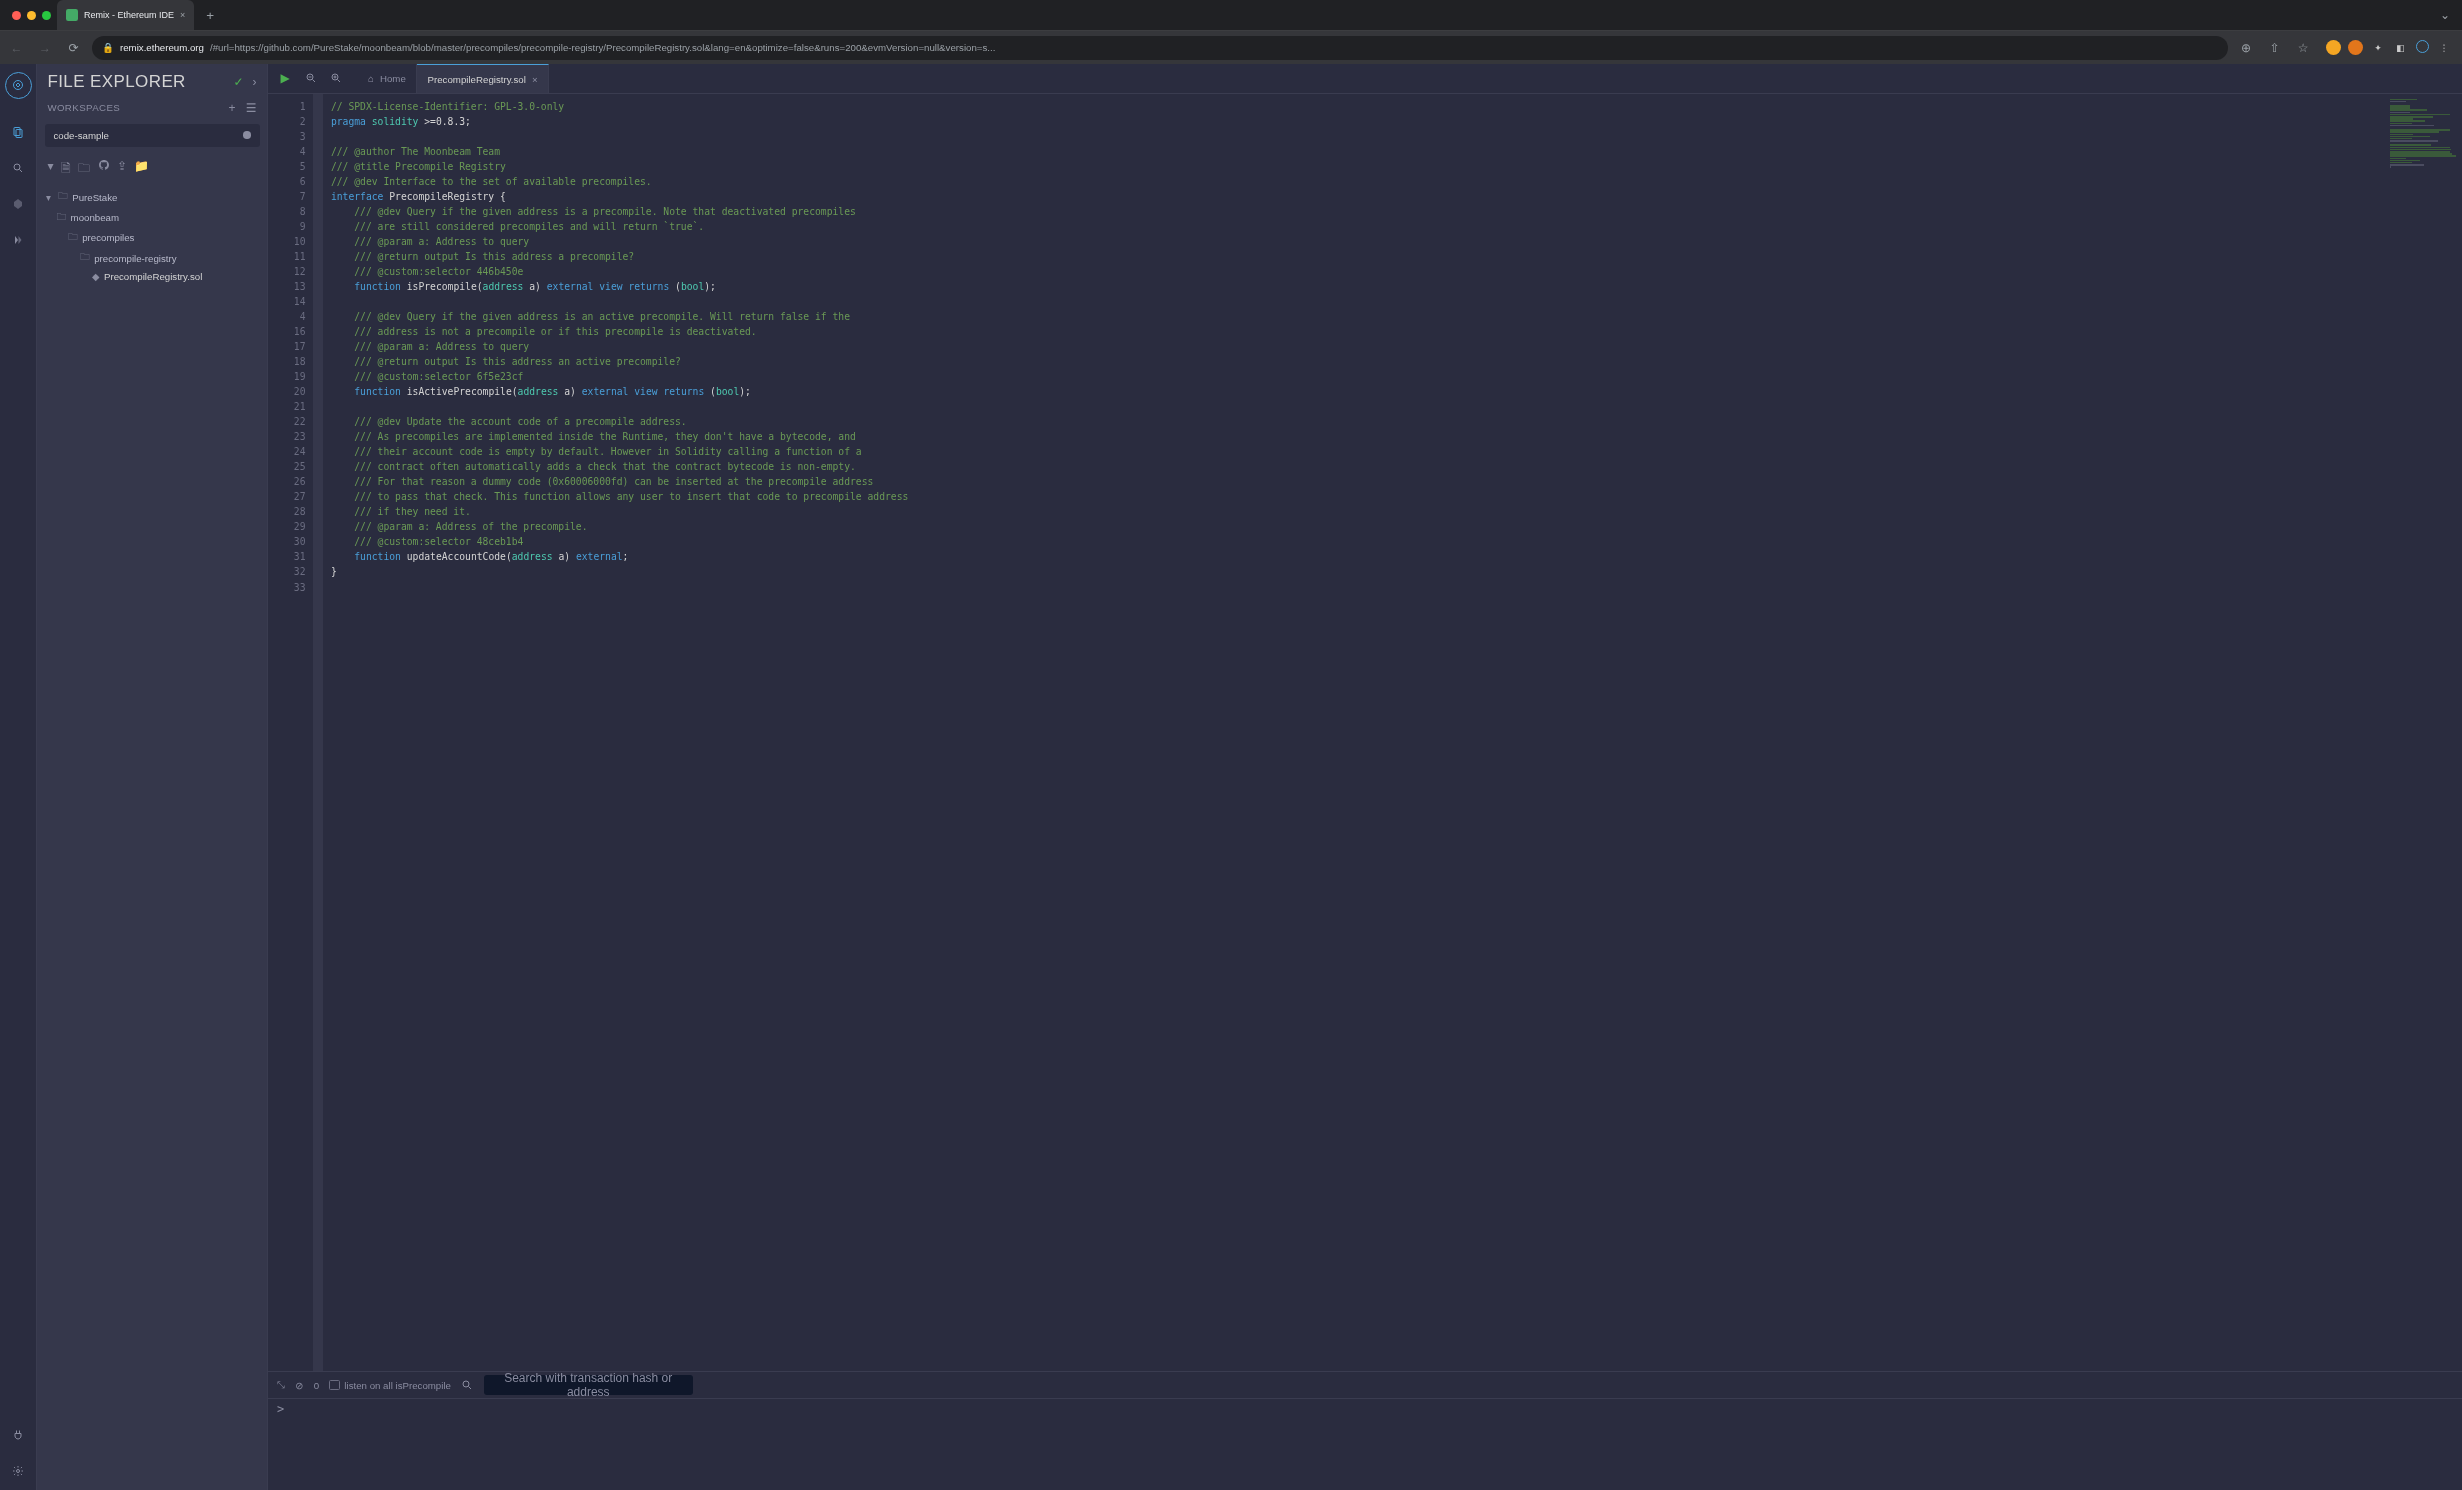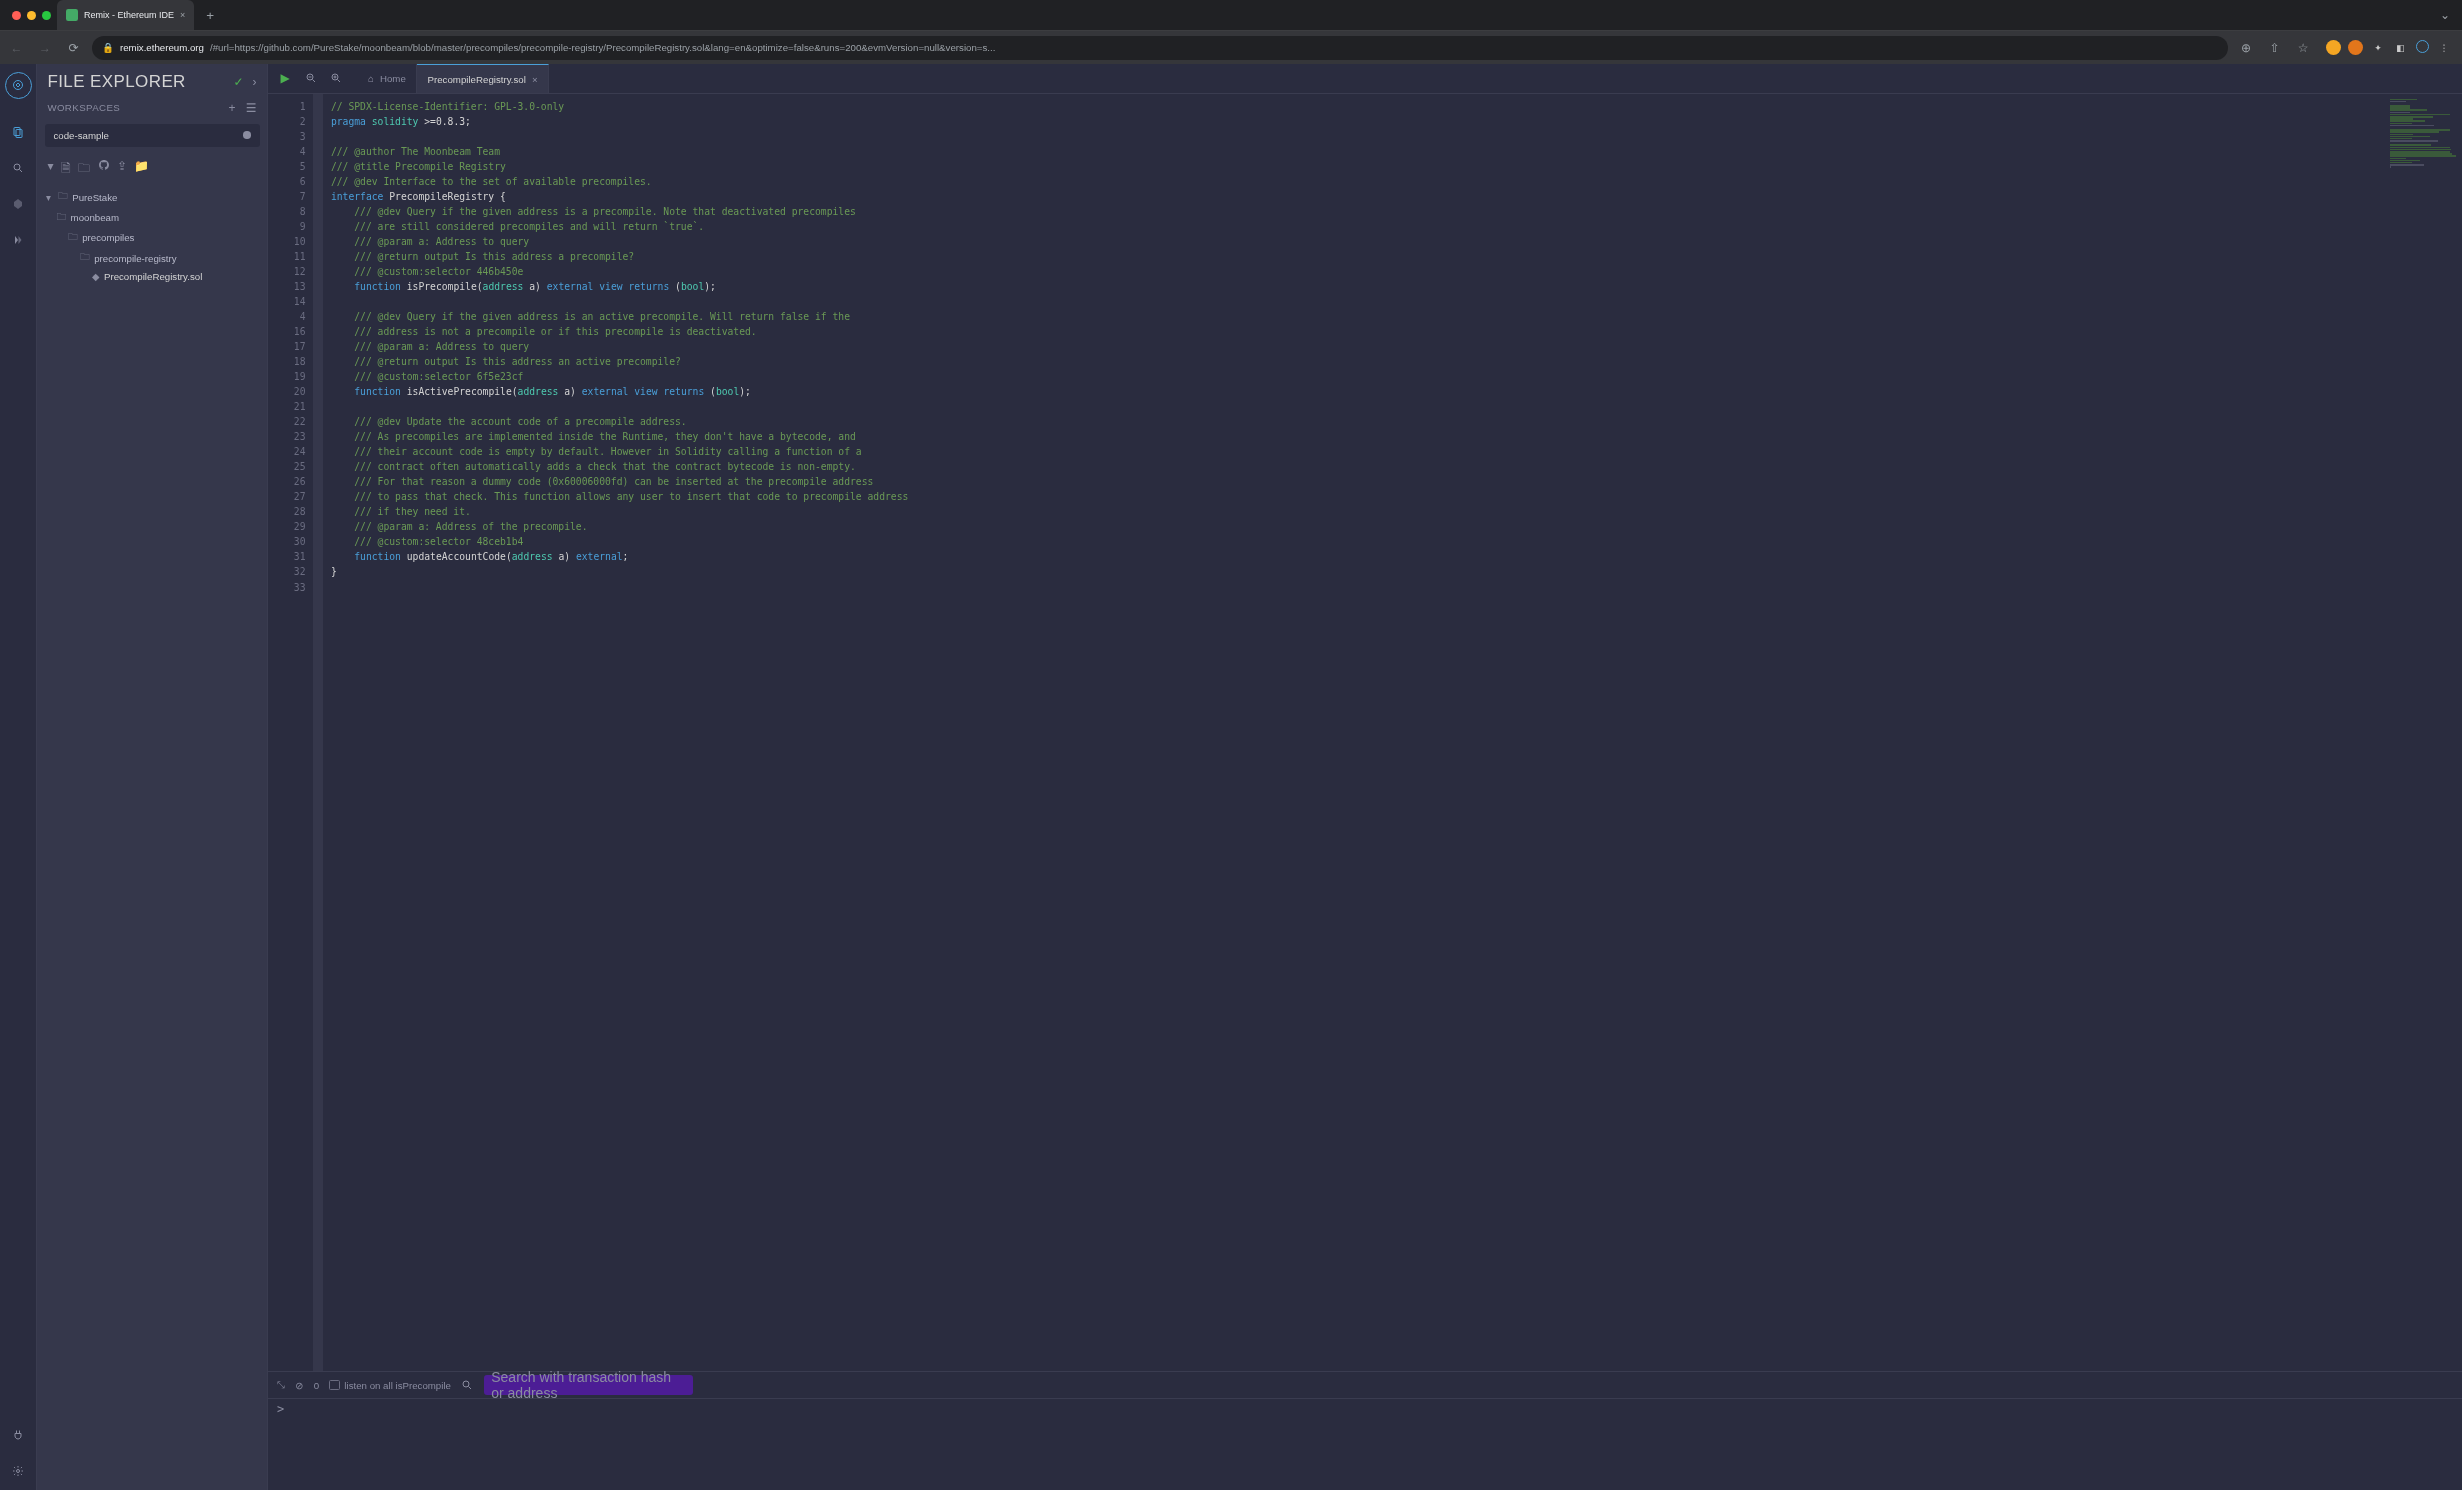--- a/index.html
+++ b/index.html
@@ -74,21 +74,21 @@
 .minimap-line { height:1.5px; margin-bottom:0.7px; background:#4a4c60; }
 
 .tok-comment { color:#6a9955; }
 .tok-keyword { color:#4a9fd8; }
 .tok-type { color:#4ec9b0; }
 
 .terminal-panel { height: 119px; border-top: 0.7px solid #3a3c50; display:flex; flex-direction:column; background:#2a2c3f; }
 .term-toolbar { height: 27px; display:flex; align-items:center; gap:10.4px; padding: 0 9px; border-bottom: 0.7px solid #3a3c50; }
 .term-toolbar .titem { color:#8a8ca0; cursor:pointer; display:flex; align-items:center; gap:4.5px; font-size:9.7px; }
 .term-checkbox { width:10.4px; height:10.4px; border:0.7px solid #6a6c80; border-radius:1.5px; }
-.term-search { flex: 0 0 209px; background:#4c1d95; border-radius:3px; height:19.4px; display:flex; align-items:center; padding: 0 7.5px; color:#8a8ca0; font-size:14px; }
+.term-search { flex: 0 0 209px; background:#0f172a; border-radius:3px; height:19.4px; display:flex; align-items:center; padding: 0 7.5px; color:#8a8ca0; font-size:12px;text-align:center; }
 .term-body { flex:1; padding: 4.5px 15px; font-family: Menlo, Consolas, monospace; font-size: 9.3px; color:#a8aabb; overflow:auto; }
 .term-body ul { list-style: disc; padding-left: 18px; }
 .term-body a { color:#4a9fd8; text-decoration: underline; }
 .term-prompt { padding: 3px 9px; font-family: Menlo, monospace; color:#8a8ca0; }
 
 .svg-i { width:12px; height:12px; }
 </style>
 </head>
 <body>
 

